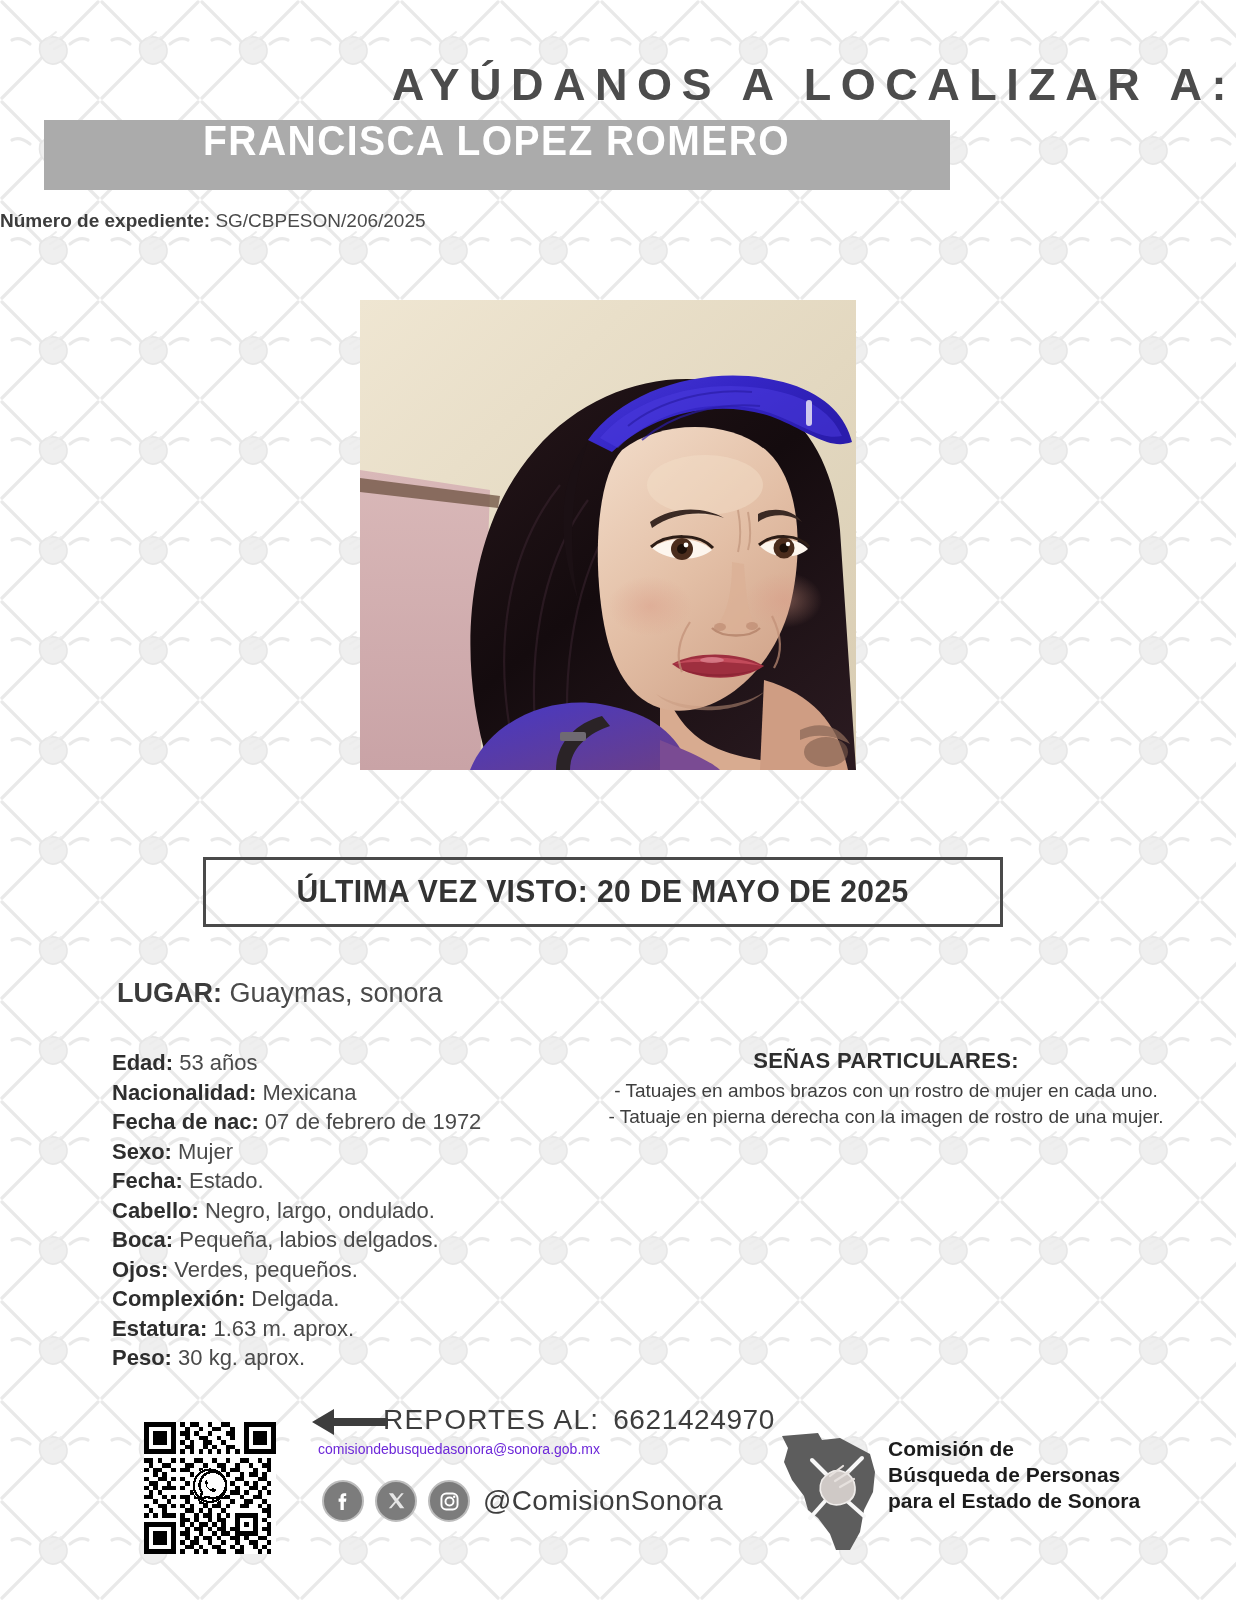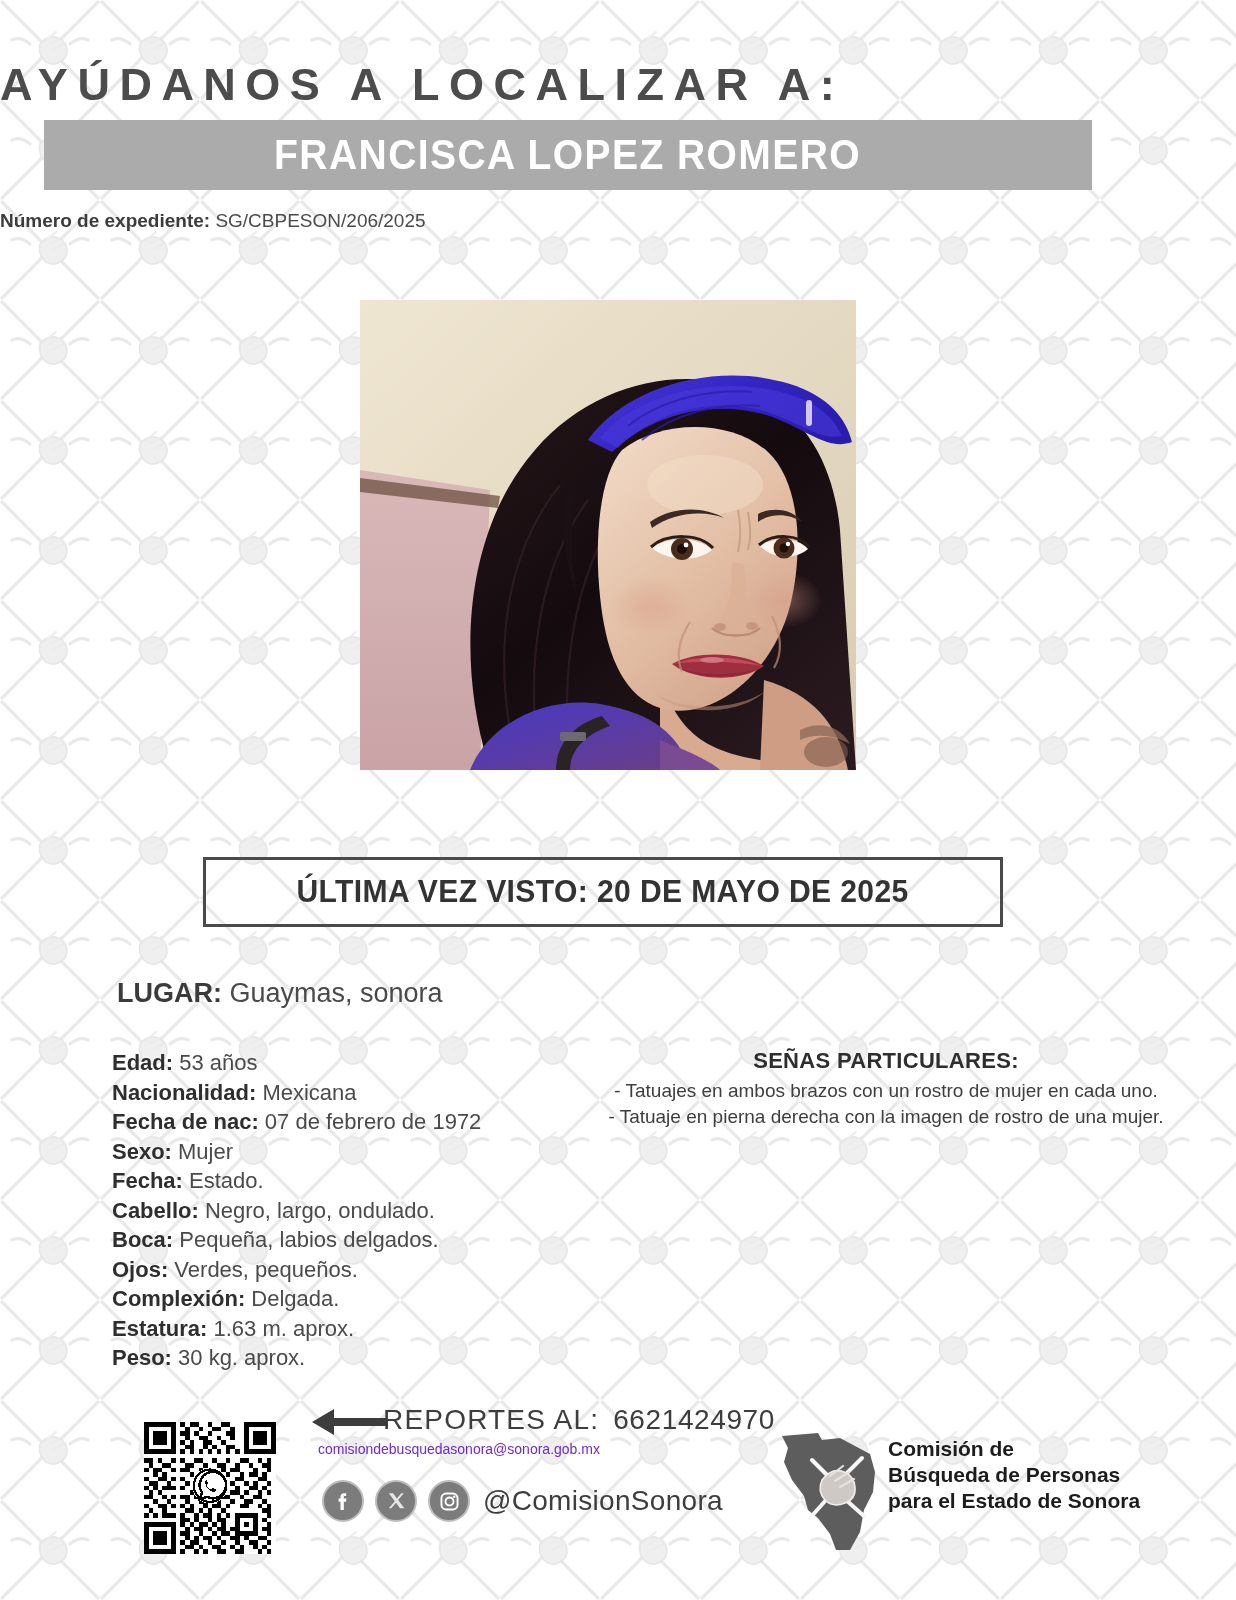--- a/index.html
+++ b/index.html
@@ -36,38 +36,37 @@
     z-index: 2;
     width: 100%;
     height: 100%;
   }
 
   .headline {
     position: absolute;
     top: 62px;
     left: 0;
     width: 1236px;
-    text-align: left;
+    text-align: right;
     font-size: 45px;
     font-weight: bold;
     letter-spacing: 9.5px;
     color: #4c4c4c;
     line-height: 1;
     white-space: nowrap;
   }
 
   .name-banner {
     position: absolute;
     top: 120px;
     left: 44px;
-    width: 1048px;
+    width: 906px;
     height: 70px;
     background: #ababab;
     display: flex;
-    align-items: center;
     justify-content: center;
   }
   .name-banner .nm {
     font-size: 42px;
     font-weight: bold;
     color: #ffffff;
     letter-spacing: 1.5px;
     line-height: 1;
     white-space: nowrap;
     font-family: "Liberation Sans", sans-serif;

